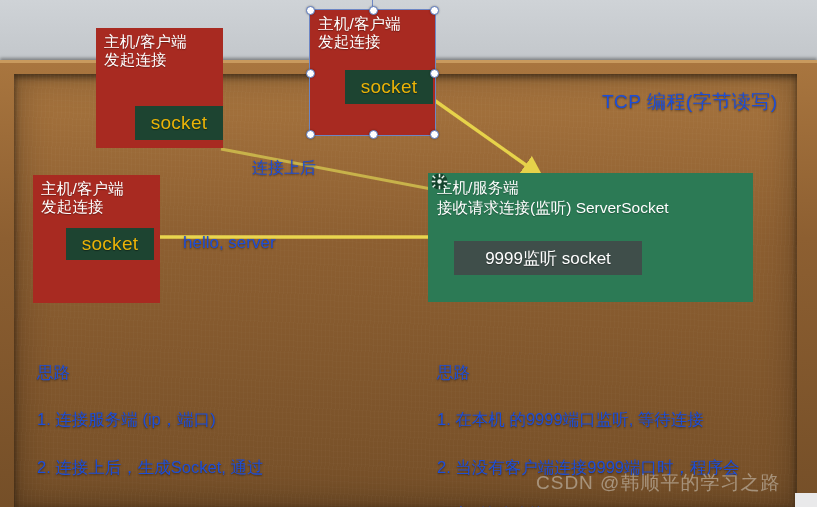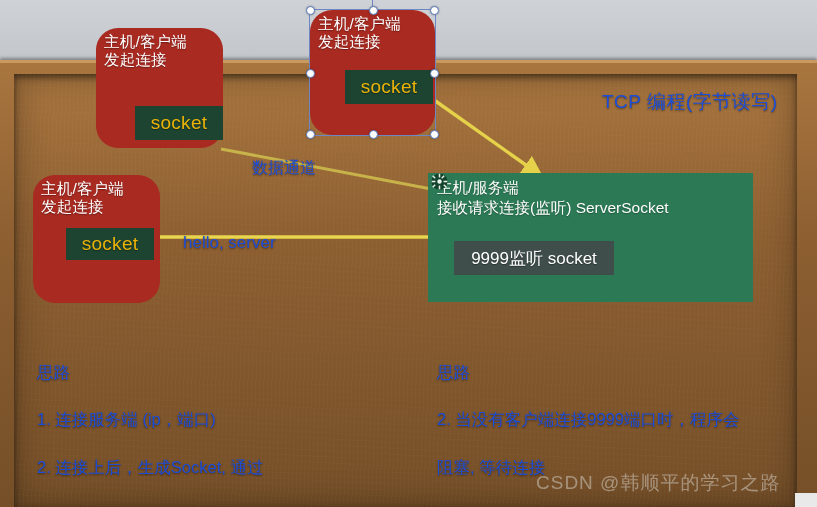--- a/index.html
+++ b/index.html
@@ -50,21 +50,20 @@
       repeating-linear-gradient(3deg, rgba(255,255,255,.012) 0 1px, rgba(0,0,0,0) 1px 6px);
     pointer-events: none;
   }
 
   
   .redbox {
     position: absolute;
     background: #a82a21;
     color: #ffffff;
     box-sizing: border-box;
-    border-radius: 22px;
   }
   .redbox .hdr {
     position: absolute;
     left: 8px; top: 5px;
     line-height: 1.18;
     font-size: 15.5px;
     letter-spacing: .2px;
     text-shadow: 0 1px 1px rgba(0,0,0,.35);
     white-space: pre-line;
   }
@@ -90,21 +89,21 @@
     position: absolute;
     left: 9px; top: 5px;
     font-size: 15.5px;
     line-height: 1.3;
     white-space: pre-line;
     text-shadow: 0 1px 1px rgba(0,0,0,.3);
   }
   .greenbox .listenbox {
     position: absolute;
     left: 26px; top: 68px;
-    width: 160px; height: 34px;
+    width: 188px; height: 34px;
     background: #3f4e4a;
     color: #fff;
     font-size: 17px;
     display: flex; align-items: center; justify-content: center;
     text-shadow: 0 1px 1px rgba(0,0,0,.35);
   }
 
   
   .chalk {
     position: absolute;
@@ -252,34 +251,35 @@
       <rect x="14.8" y="9.1" width="4.4" height="1.8"></rect>
       <rect x="2.6" y="2.6" width="1.7" height="4.2" transform="rotate(-45 3.45 4.7)"></rect>
       <rect x="15.7" y="13.2" width="1.7" height="4.2" transform="rotate(-45 16.55 15.3)"></rect>
       <rect x="13.2" y="2.6" width="1.7" height="4.2" transform="rotate(45 14.05 4.7)"></rect>
       <rect x="2.6" y="13.2" width="1.7" height="4.2" transform="rotate(45 3.45 15.3)"></rect>
     </g>
   </svg>
 
   <div id="title" class="chalk" style="left:602px; top:89px;">TCP 编程(字节读写)</div>
 
-  <div id="label-channel" class="chalk" style="left:252px; top:158px;">数据通道</div>
+  <div id="label-channel" class="chalk" style="left:252px; top:158px;">连接上后</div>
 
   <div id="label-hello" class="chalk" style="left:183px; top:213px;margin-top:20px;">hello, server</div>
 
   <div class="chalk notes" style="left:37px; top:337px; width:390px;">
     <div>思路</div>
     <div>1. 连接服务端 (ip，端口)</div>
     <div>2. 连接上后，生成Socket, 通过</div>
     <div>socket.getOutputStream()</div>
     
   </div>
 
   <div class="chalk notes" style="left:437px; top:337px; width:380px;">
     <div>思路</div>
+    <div>1. 在本机 的9999端口监听, 等待连接</div>
     <div>2. 当没有客户端连接9999端口时，程序会</div>
     <div>阻塞, 等待连接</div>
     
     
   </div>
 
   <div id="watermark">CSDN @韩顺平的学习之路</div>
 
   <div id="corner-nub"></div>
 

